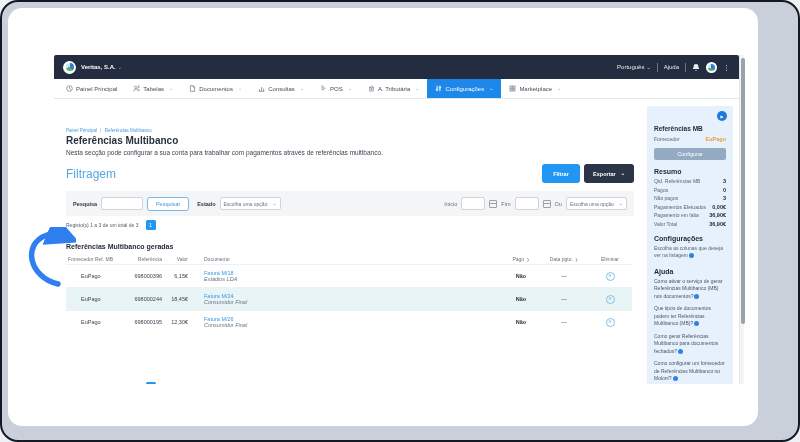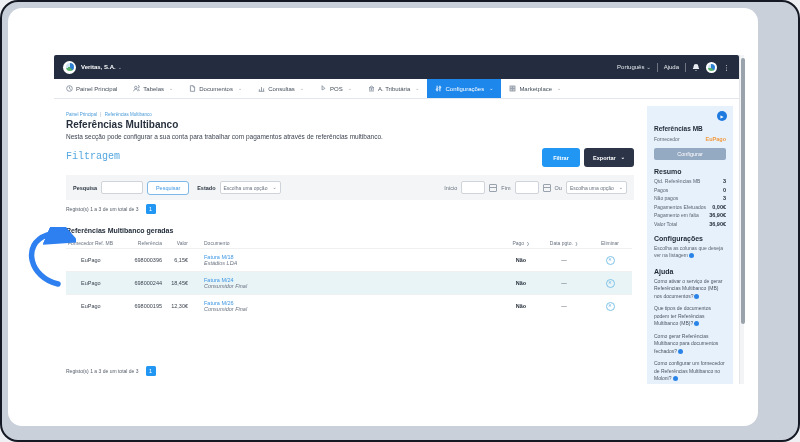--- a/index.html
+++ b/index.html
@@ -37,27 +37,27 @@
   .nav-item { display:flex; align-items:center; gap:3px; padding:0 8px; font-size:6px;
               color:#454f5b; white-space:nowrap; }
   .nav-item svg { width:7px; height:7px; stroke:#8a94a2; fill:none; stroke-width:1.3; }
   .nav-item.active { background:#1d87ec; color:#fff; }
   .nav-item.active svg { stroke:#fff; }
   .nav-item .chev { color:#9aa3ad; }
   .nav-item.active .chev { color:#fff; }
 
   
   .content { position:absolute; left:0; top:44px; right:5px; bottom:0; background:#fff; overflow:hidden; }
-  .main { position:absolute; left:0; top:0; width:588px; bottom:0; }
+  .main { position:absolute; left:0; top:16px; width:588px; bottom:0; }
 
   .breadcrumb { position:absolute; left:12px; top:13px; font-size:4.5px; color:#4a9bd8; }
   .breadcrumb .sep { color:#9aa3ad; margin:0 2px; }
   .page-title { position:absolute; left:12px; top:20px; font-size:10px; font-weight:bold; color:#28313d; }
   .page-sub { position:absolute; left:12px; top:34px; font-size:6.5px; color:#3c4450; }
-  .filtragem { position:absolute; left:12px; top:52px; font-size:10px; color:#54a7e0;font-family:Liberation Mono, monospace; }
+  .filtragem { position:absolute; left:12px; top:52px; font-size:12px; color:#54a7e0; }
   .btn-filtrar { position:absolute; left:488px; top:49px; width:38px; height:19px; background:#2196f3;
                  border:none; border-radius:3px; color:#fff; font-size:5.5px; font-weight:bold; }
   .btn-exportar { position:absolute; left:530px; top:49px; width:50px; height:19px; background:#2b3547;
                   border:none; border-radius:3px; color:#fff; font-size:5.5px; font-weight:bold;
                   display:flex; align-items:center; justify-content:center; gap:3px; }
 
   .filterbar { position:absolute; left:12px; top:76px; width:568px; height:25px; background:#f3f5f6;
                display:flex; align-items:center; gap:4px; padding:0 7px; }
   .f-label { font-size:5.5px; font-weight:bold; color:#2c3542; white-space:nowrap; }
   .f-label.lt { font-weight:normal; color:#6a7380; }

